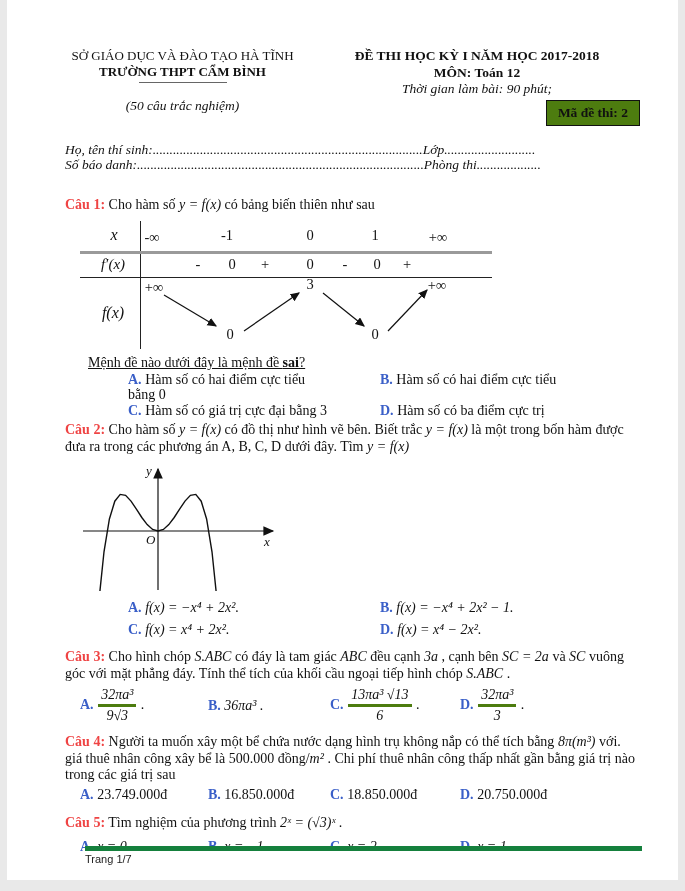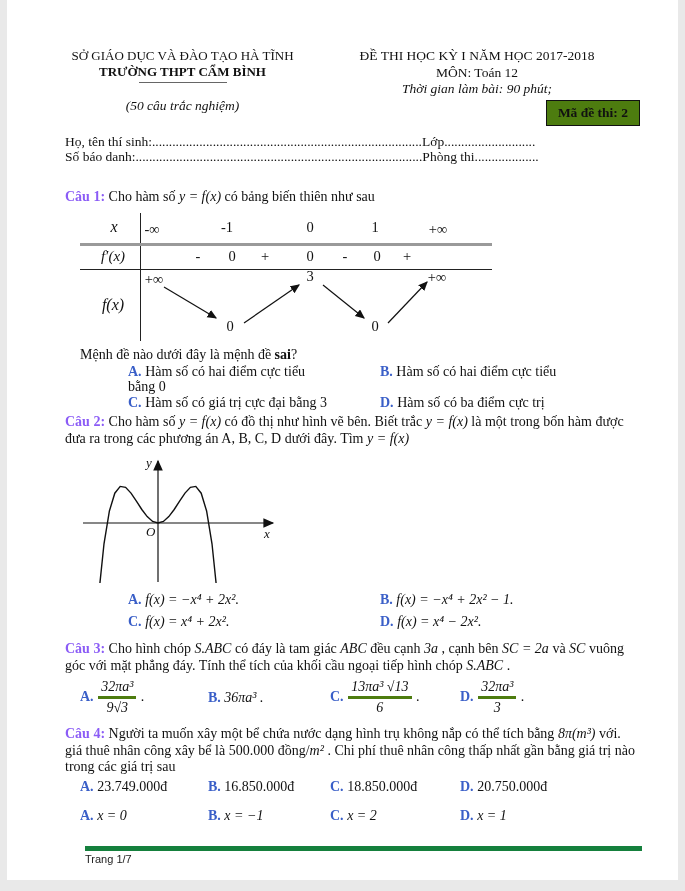--- a/index.html
+++ b/index.html
@@ -19,38 +19,38 @@
     padding:48px 38px 0 58px;
     overflow:hidden;
   }
   
   .hdr{display:flex;}
   .h-left{width:235px;text-align:center;font-size:13px;line-height:15.5px;}
   .school{font-weight:bold;}
   .school-rule{width:88px;border-top:1.2px solid #666;margin:3px auto 0;}
   .quiz-note{font-style:italic;margin-top:15px;font-size:13.5px;}
   .h-right{width:310px;margin-left:22px;text-align:center;font-size:13.5px;line-height:16.5px;}
-  .exam-title,.exam-subject{font-weight:normal;}
+  .exam-title,.exam-subject{font-weight:bold;}
   .exam-duration{font-style:italic;}
   .code-box{
     position:absolute;top:100px;right:38px;
     border:1.6px solid #111;padding:4px 11px;
     font-weight:bold;font-size:13.5px;background:#4d7c0f;
   }
-  .student{margin-top:20px;font-size:13.5px;line-height:15.5px;white-space:nowrap;overflow:hidden;}
+  .student{margin-top:28px;font-size:13.5px;line-height:15.5px;white-space:nowrap;overflow:hidden;font-style:italic;}
   
   .q{font-size:14px;line-height:16.5px;margin:0;}
   .question{margin-top:8px;}
   #q1{margin-top:24px;}
   #q2{margin-top:4px;}
-  .qlabel{color:#8b5cf6;font-weight:bold;}
+  .qlabel{color:#ef4444;font-weight:bold;}
   .okey{color:#3a5fc8;font-weight:bold;}
   .math{font-style:italic;}
   .bold{font-weight:bold;}
-  .indent{margin-left:15px;}
+  .indent{margin-left:23px;text-decoration:underline;}
   .opts2{display:grid;grid-template-columns:252px 1fr;margin-left:15px;}
   .opts2 .opt{line-height:15.5px;margin-left:48px;}
   .opts2.wide .opt{line-height:22px;}
   .opts4{display:grid;grid-template-columns:128px 122px 130px auto;margin-left:15px;align-items:center;}
   .opts4 .opt{line-height:17px;}
   .opt{font-size:14px;}
   .frac{display:inline-block;text-align:center;vertical-align:middle;font-style:italic;line-height:16px;margin:2px 1px;}
   .frac .num{display:block;border-bottom:3px solid #4d7c0f;padding:0 3px 1px;font-style:italic;}
   .frac .den{display:block;padding-top:1px;}
   
@@ -190,20 +190,21 @@
     <p class="q"><span class="qlabel">Câu 4:</span> <span><span>Người ta muốn xây một bể chứa nước dạng hình trụ không nắp có thể tích bằng </span><span class="math">8π(m³)</span><span> với. giá thuê nhân công xây bể là 500.000 đồng/</span><span class="math">m²</span><span> . Chi phí thuê nhân công thấp nhất gần bằng giá trị nào trong các giá trị sau</span></span></p>
     <div class="opts4" style="margin-top:2px">
       <div class="opt"><span class="okey">A.</span> <span><span>23.749.000đ</span></span></div>
       <div class="opt"><span class="okey">B.</span> <span><span>16.850.000đ</span></span></div>
       <div class="opt"><span class="okey">C.</span> <span><span>18.850.000đ</span></span></div>
       <div class="opt"><span class="okey">D.</span> <span><span>20.750.000đ</span></span></div>
     </div>
   </section>
 
   <section class="question" id="q5" style="margin-top:12px">
+    <p class="q"><span class="qlabel">Câu 5:</span> <span><span>Tìm nghiệm của phương trình </span><span class="math">2ˣ = (√3)ˣ</span><span> .</span></span></p>
     <div class="opts4" style="margin-top:7px">
       <div class="opt"><span class="okey">A.</span> <span><span class="math">x = 0</span></span></div>
       <div class="opt"><span class="okey">B.</span> <span><span class="math">x = −1</span></span></div>
       <div class="opt"><span class="okey">C.</span> <span><span class="math">x = 2</span></span></div>
       <div class="opt"><span class="okey">D.</span> <span><span class="math">x = 1</span></span></div>
     </div>
   </section>
 
   <div class="footer">
     <span>Trang 1/7</span>

